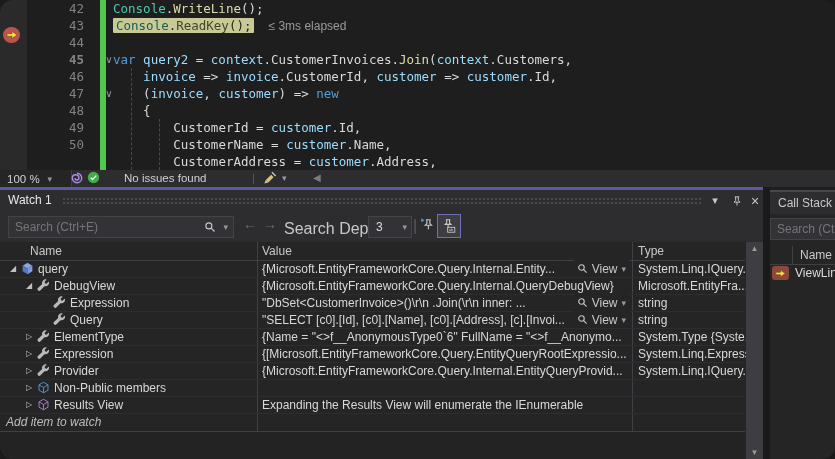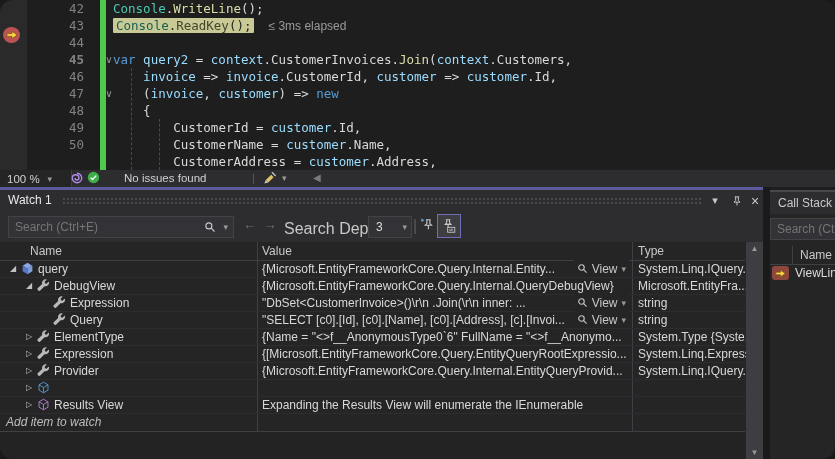--- a/index.html
+++ b/index.html
@@ -395,20 +395,21 @@
             </div>
           </div>
           <div class="wrow" style="top: 137px;">
             <div class="wc nm" style="padding-left: 22px;">
               <span class="exp">▷</span>
               <span class="ricon">
                 <svg width="13" height="13" viewBox="0 0 16 16">
                   <path fill="none" stroke="#569cd6" stroke-width="1.1" d="M8 1.5l5.5 3.2v6.6L8 14.5l-5.5-3.2V4.7zM8 8l5.5-3.2M8 8L2.5 4.8M8 8v6.5"></path>
                 </svg>
               </span>
+              <span>Non-Public members</span>
             </div>
             <div class="wc vl">
               <span class="vtext"></span>
             </div>
             <div class="wc tp">
               <span></span>
             </div>
           </div>
           <div class="wrow" style="top: 154px;">
             <div class="wc nm" style="padding-left: 22px;">

